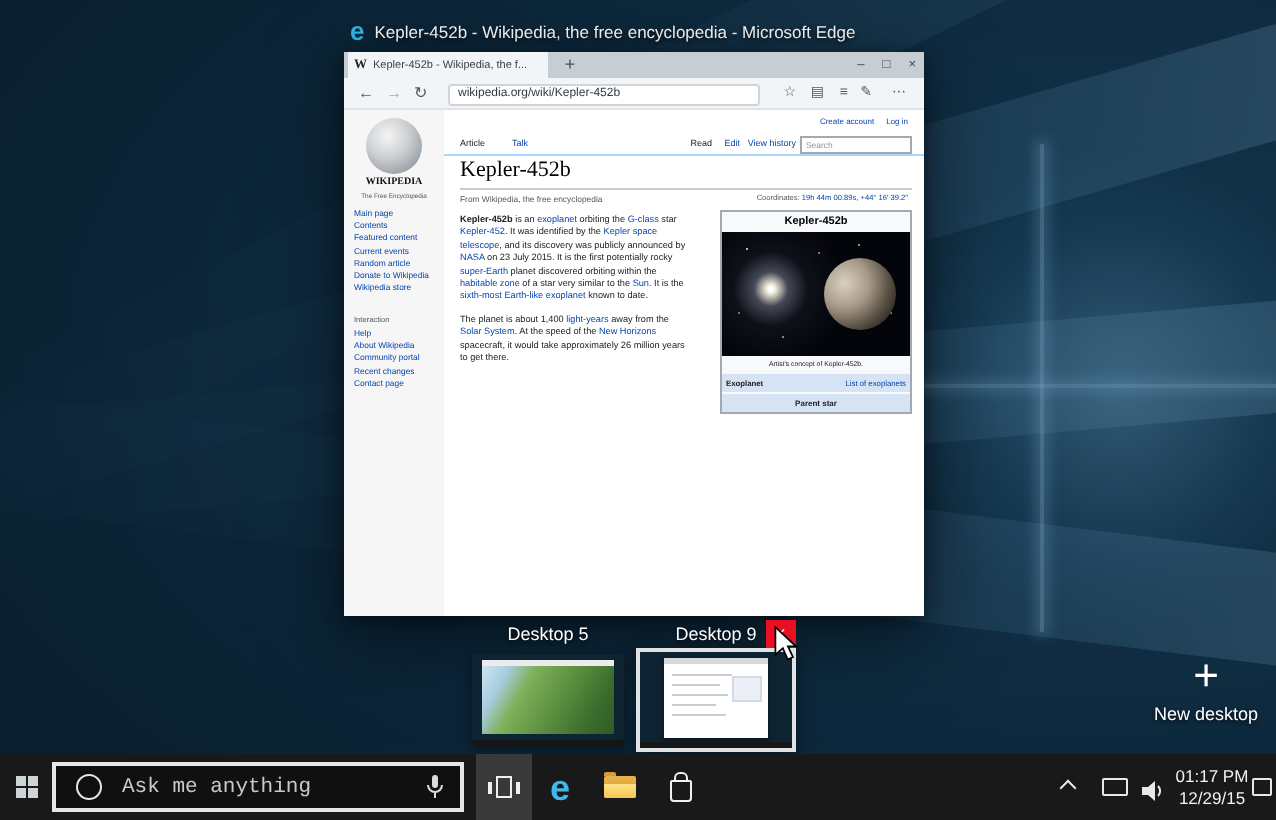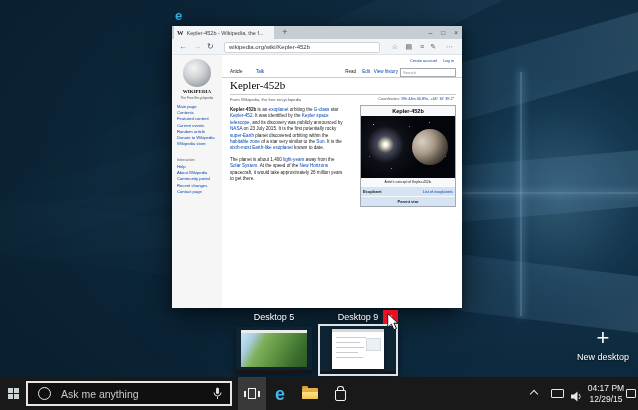--- a/index.html
+++ b/index.html
@@ -128,21 +128,21 @@
   
   .taskbar{position:absolute;left:0;bottom:0;width:638px;height:33px;background:#191919;z-index:10;}
   .startbtn{position:absolute;left:0;top:0;width:26px;height:33px;display:flex;align-items:center;justify-content:center;}
   .flag{width:11px;height:11px;position:relative;background:#cfd4d7;}
   .flag::before{content:'';position:absolute;left:5px;top:0;width:1.4px;height:11px;background:#191919;}
   .flag::after{content:'';position:absolute;left:0;top:5px;width:11px;height:1.4px;background:#191919;}
   .searchbox{position:absolute;left:26px;top:4px;width:206px;height:25px;border:2px solid #e6e6e6;
              background:#101010;display:flex;align-items:center;}
   .cortana{width:13px;height:13px;border:1.5px solid #e6e6e6;border-radius:50%;margin-left:10px;flex:none;}
   .searchinput{flex:1;margin-left:8px;background:transparent;border:none;outline:none;
-               font-size:10.5px;color:#c9c9c9;font-family:Liberation Sans, sans-serif;min-width:0;}
+               font-size:10.5px;color:#c9c9c9;font-family:Liberation Mono, monospace;min-width:0;}
   .searchinput::placeholder{color:#c9c9c9;}
   .micwrap{margin-right:8px;flex:none;display:flex;}
   .tb-btn{position:absolute;top:0;width:28px;height:33px;display:flex;align-items:center;justify-content:center;}
   .tvbtn{left:238px;background:rgba(255,255,255,.14);}
   .tv-ic{position:relative;width:16px;height:11px;}
   .tv-ic .mid{position:absolute;left:4px;top:0;width:8px;height:11px;border:1.2px solid #efefef;}
   .tv-ic .lp{position:absolute;left:0;top:2.5px;width:2px;height:6px;background:#efefef;}
   .tv-ic .rp{position:absolute;right:0;top:2.5px;width:2px;height:6px;background:#efefef;}
   .edgebtn{left:266px;}
   .edge-e{font-size:18px;font-weight:bold;color:#3fb6ed;line-height:18px;}
@@ -173,20 +173,21 @@
   <div class="beam beam1"></div>
   <div class="beam beam2"></div>
   <div class="beam beam3"></div>
   <div class="beam beam4"></div>
   <div class="pane-v"></div>
   <div class="pane-h"></div>
   <div class="dim"></div>
 
   <div class="pv-title">
     <span class="pv-edge-e">e</span>
+    <span class="pv-title-text">Kepler-452b - Wikipedia, the free encyclopedia - Microsoft Edge</span>
   </div>
 
   <div class="win">
     <div class="tabbar">
       <div class="tab">
         <span class="tab-fav">W</span>
         <span class="tab-title">Kepler-452b - Wikipedia, the f...</span>
       </div>
       <div class="newtab">+</div>
       <div class="winctl">
@@ -337,19 +338,19 @@
     </div>
     <div class="tray-chevron"></div>
     <div class="tray-net"></div>
     <span class="tray-vol">
       <svg width="11" height="11" viewBox="0 0 11 11">
         <path d="M0 3.5 L3 3.5 L6.5 0.5 L6.5 10.5 L3 7.5 L0 7.5 Z" fill="#e8e8e8"></path>
         <path d="M8 3 A3.5 3.5 0 0 1 8 8" stroke="#e8e8e8" fill="none" stroke-width="1"></path>
       </svg>
     </span>
     <div class="clock">
-      <div>04:17 PM</div>
+      <div>01:17 PM</div>
       <div>12/29/15</div>
     </div>
     <div class="tray-ac"></div>
   </div>
 
 </div>
 
 </body></html>

